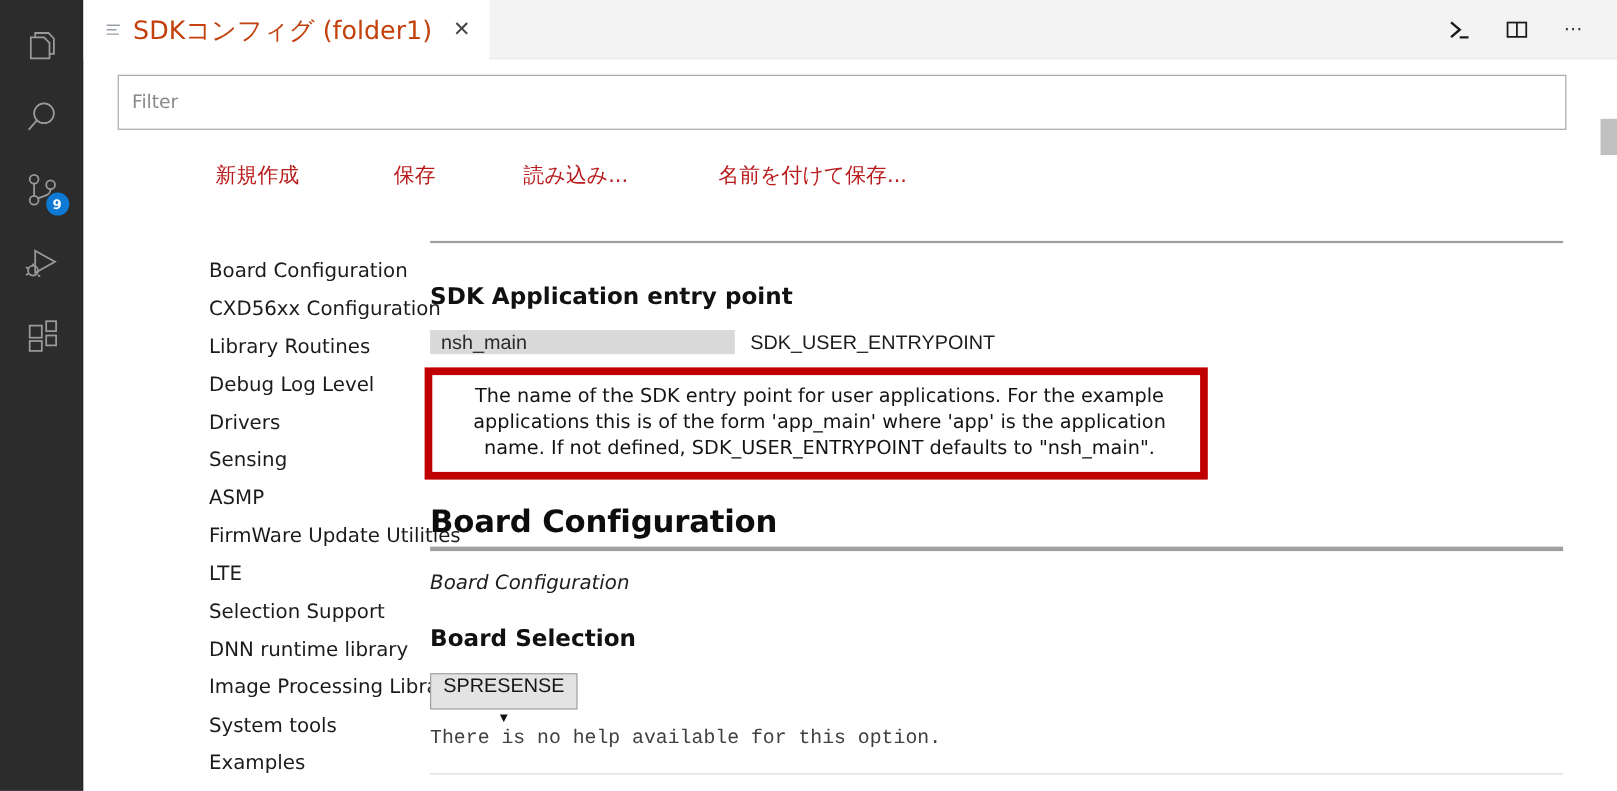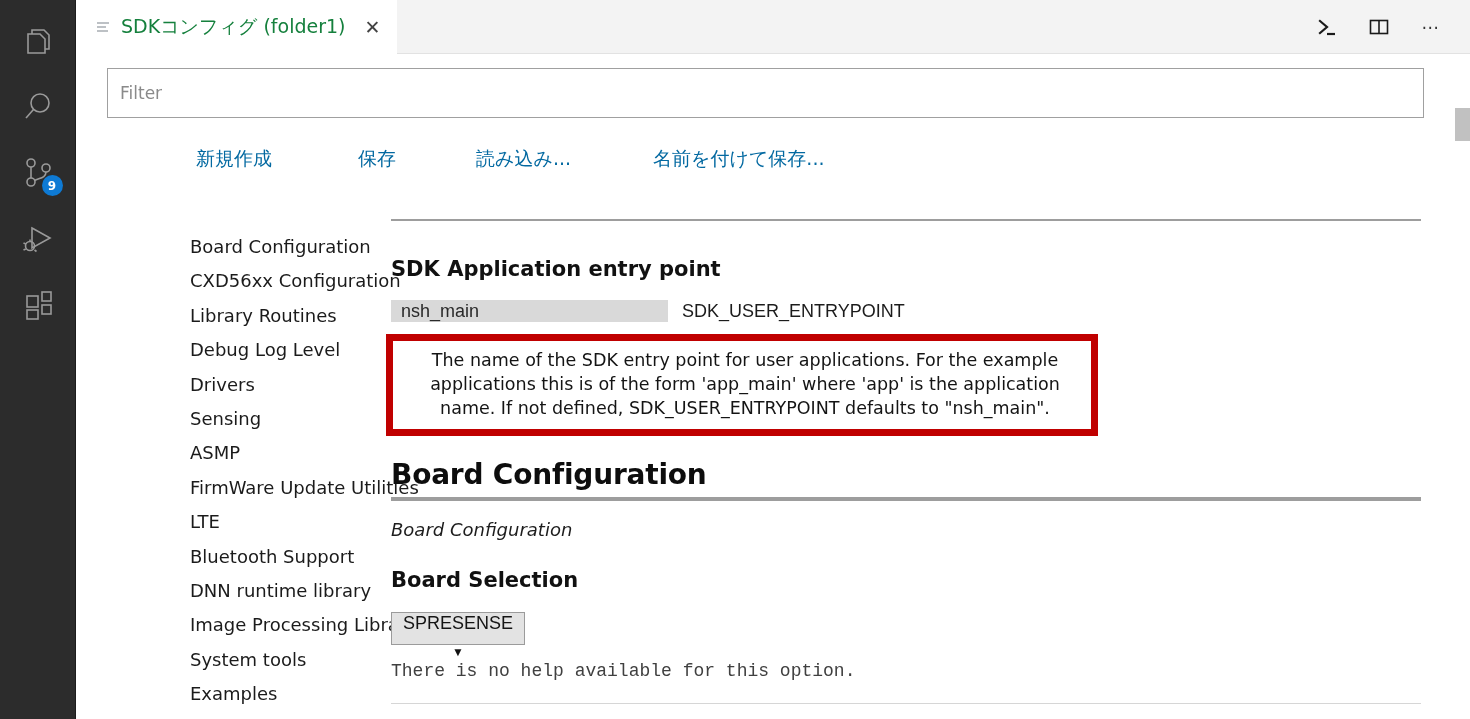--- a/index.html
+++ b/index.html
@@ -64,22 +64,22 @@
     display: flex; align-items: center;
     padding: 0 14px 0 20px;
     gap: 10px;
     height: 54px;
     cursor: pointer;
     min-width: 0;
   }
   .tab-icon { width: 15px; height: 15px; flex: 0 0 15px; }
   .tab-icon svg { display: block; }
   .tab-label {
-    font-size: 19px;
-    color: #15803d;
+    font-size: 23px;
+    color: #c2410c;
     white-space: nowrap;
     font-family: "DejaVu Sans", "Liberation Sans", sans-serif;
   }
   .tab-close {
     font-size: 19px; color: #444444;
     width: 22px; height: 22px;
     display: flex; align-items: center; justify-content: center;
     margin-left: 6px;
     cursor: pointer;
     font-family: "DejaVu Sans", sans-serif;
@@ -119,21 +119,21 @@
   .filter-input::placeholder { color: #8a8a8a; }
 
   .toolbar {
     display: flex;
     align-items: center;
     padding: 22px 0 0 118px;
     gap: 0;
   }
   .tb-btn {
     border: none; background: transparent;
-    font-size: 19px; color: #0369a1;
+    font-size: 19px; color: #b91c1c;
     cursor: pointer;
     padding: 6px 2px;
     font-family: "DejaVu Sans", "Liberation Sans", sans-serif;
     white-space: nowrap;
   }
   .tb-gap1 { width: 82px; }
   .tb-gap2 { width: 76px; }
   .tb-gap3 { width: 78px; }
 
   .content-split { display: flex; align-items: flex-start; }
@@ -378,21 +378,21 @@
         <div class="nav-list">
           <div class="nav-item">Board Configuration</div>
           <div class="nav-item">CXD56xx Configuration</div>
           <div class="nav-item">Library Routines</div>
           <div class="nav-item">Debug Log Level</div>
           <div class="nav-item">Drivers</div>
           <div class="nav-item">Sensing</div>
           <div class="nav-item">ASMP</div>
           <div class="nav-item">FirmWare Update Utilities</div>
           <div class="nav-item">LTE</div>
-          <div class="nav-item">Bluetooth Support</div>
+          <div class="nav-item">Selection Support</div>
           <div class="nav-item">DNN runtime library</div>
           <div class="nav-item">Image Processing Libraries</div>
           <div class="nav-item">System tools</div>
           <div class="nav-item">Examples</div>
         </div>
 
         <div class="detail-pane">
           <div class="top-rule"></div>
 
           <div class="sec-title">SDK Application entry point</div>

